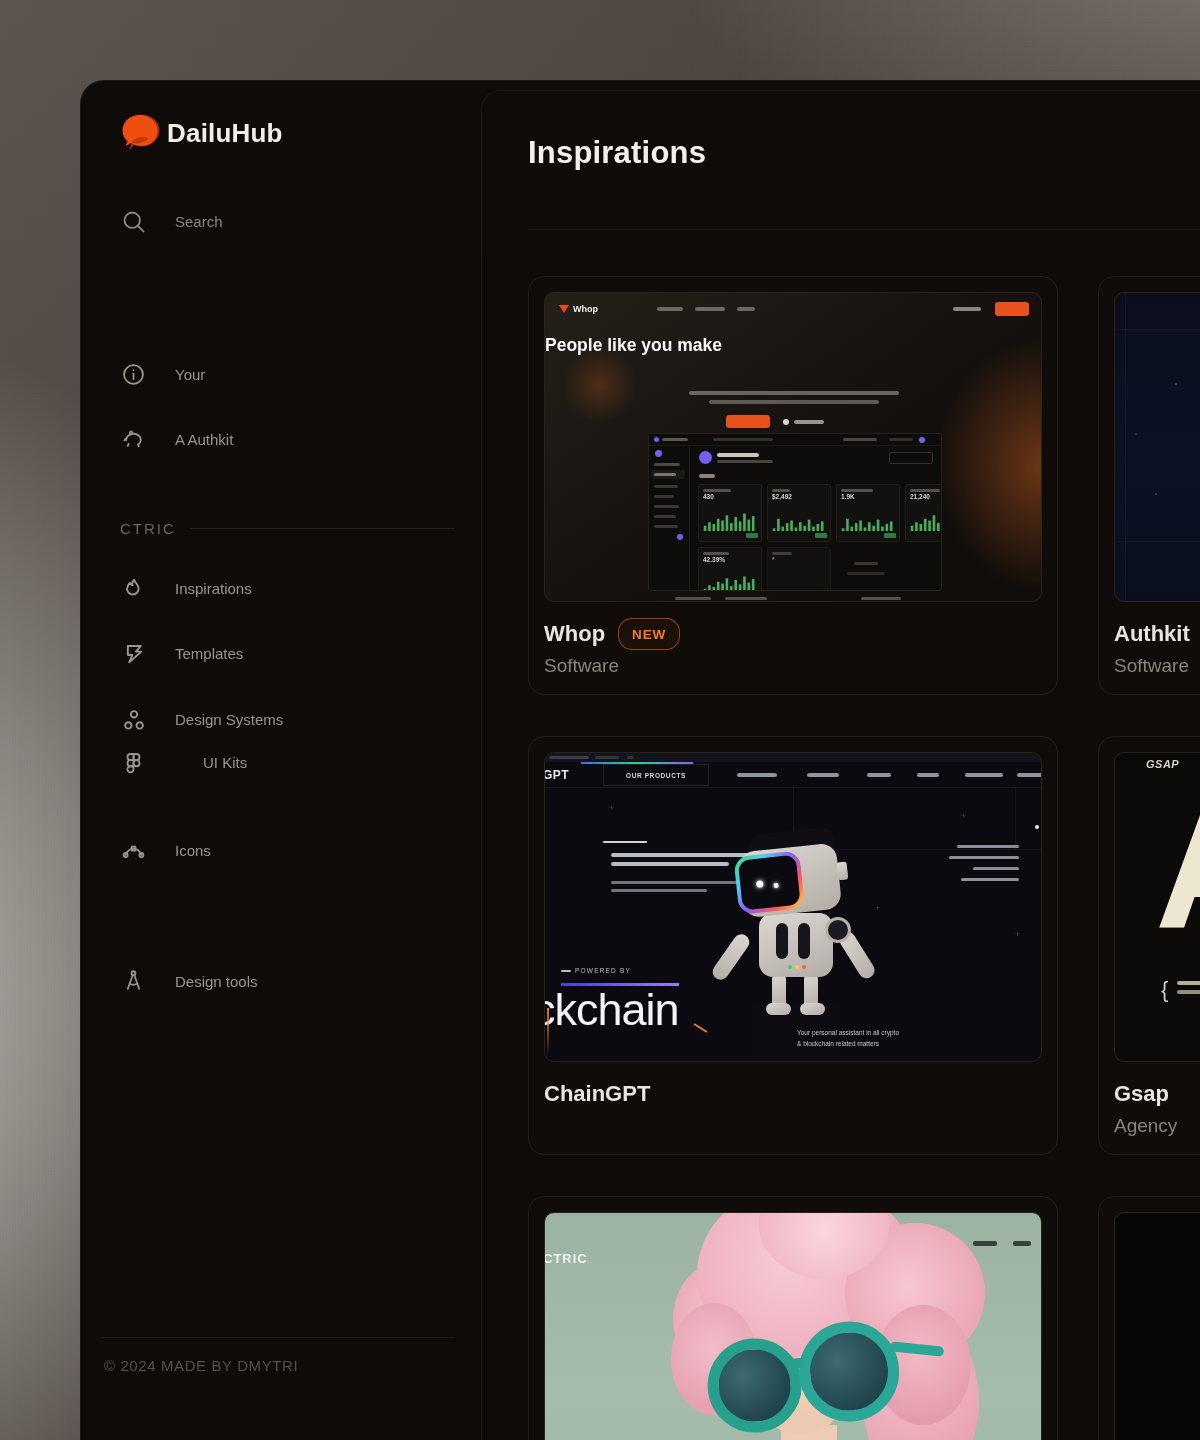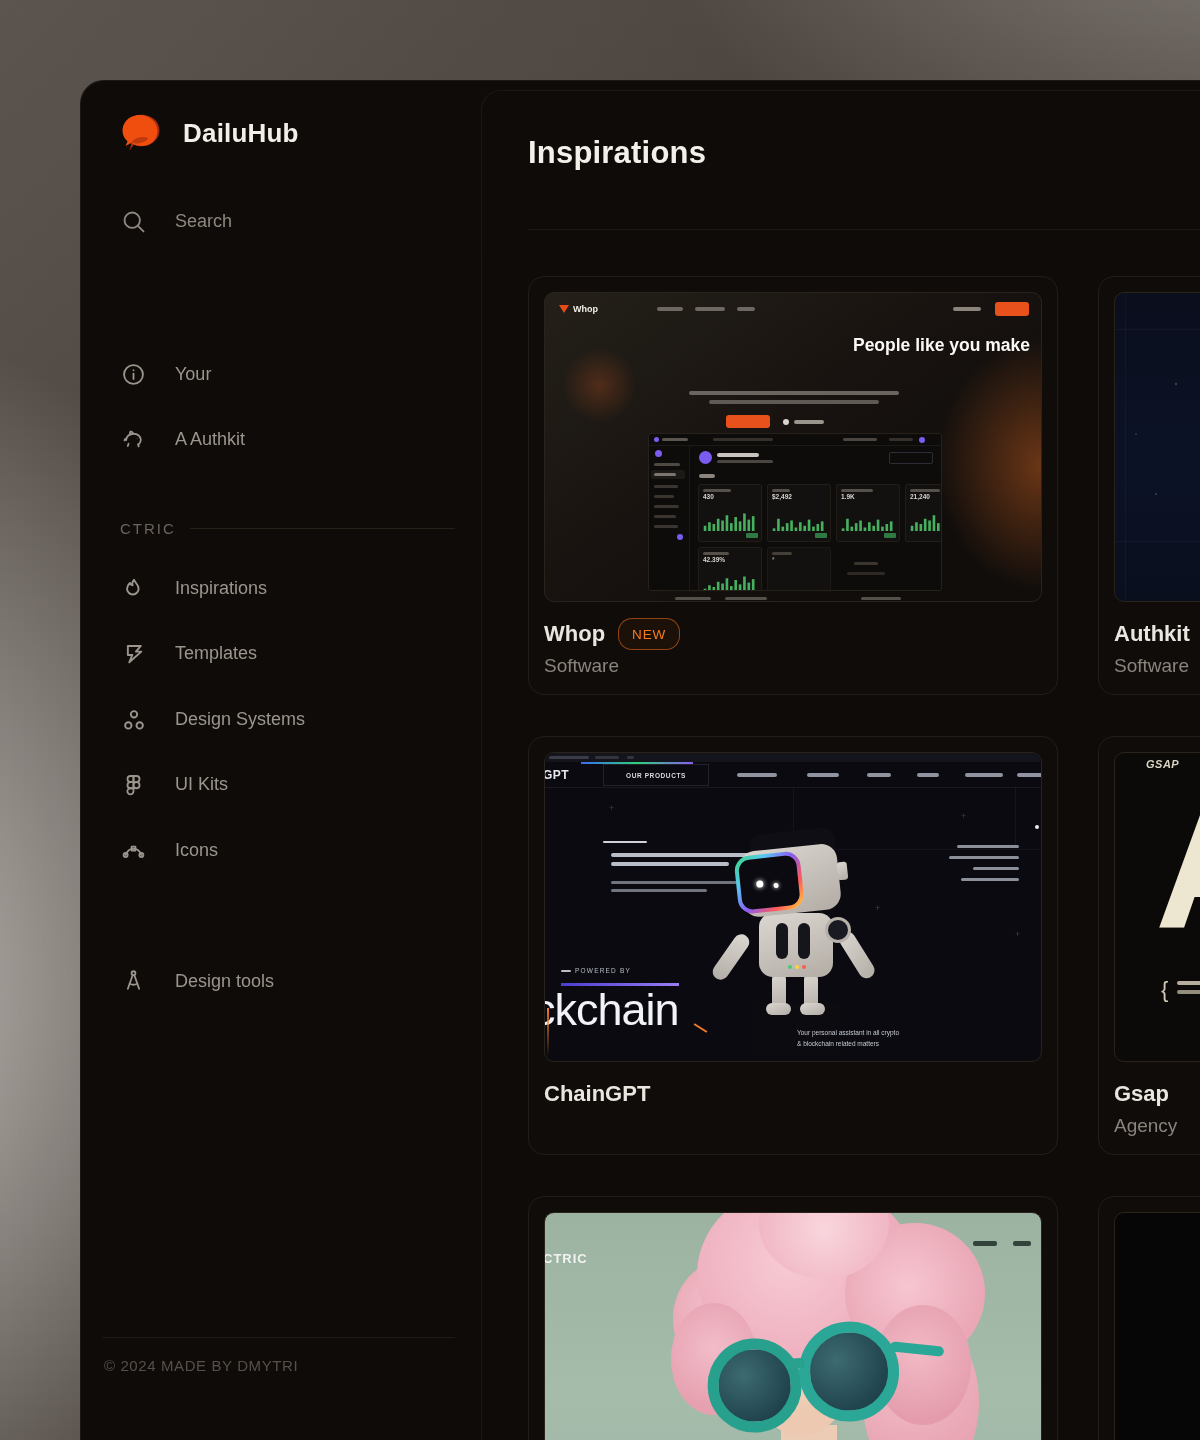--- a/index.html
+++ b/index.html
@@ -15,24 +15,24 @@
     background:
      repeating-linear-gradient(0deg, rgba(255,255,255,.012) 0 1px, transparent 1px 3px),
      repeating-linear-gradient(90deg, rgba(0,0,0,.015) 0 1px, transparent 1px 3px);}
   .window{position:absolute;left:80px;top:80px;width:1120px;height:1360px;background:#0f0b08;
     border-radius:24px 0 0 0;overflow:hidden;box-shadow:inset 1px 1px 0 rgba(255,255,255,.05);}
 
   
   .sidebar{position:absolute;left:0;top:0;width:401px;height:100%;}
   .logo-row{position:absolute;left:36px;top:32px;display:flex;align-items:center;}
   .logo-mark{width:46px;height:43px;}
-  .logo-name{margin-left:21px;font-size:26px;font-weight:700;color:#f2efe9;letter-spacing:.2px;}
+  .logo-name{margin-left:5px;font-size:26px;font-weight:700;color:#f2efe9;letter-spacing:.2px;}
   .srow{position:absolute;display:flex;align-items:center;color:#9b958d;}
   .srow .ic{width:27px;height:27px;display:flex;align-items:center;justify-content:center;flex:0 0 27px;}
-  .srow .lb{margin-left:28px;font-size:18px;}
+  .srow .lb{margin-left:28px;font-size:15px;}
   .search-row{left:40px;top:128px;color:#8d877f;}
   .nav-active{position:absolute;left:22px;top:209px;width:353px;height:50px;border-radius:12px;
     background:linear-gradient(90deg, rgba(244,80,15,.26) 0%, rgba(244,80,15,.05) 45%, rgba(255,255,255,.02) 100%);
     box-shadow:inset 0 0 0 1px rgba(255,255,255,.05);display:flex;align-items:center;padding-left:20px;box-sizing:border-box;}
   .nav-active::before{content:"";position:absolute;left:0;top:7px;bottom:7px;width:3px;border-radius:3px;
     background:linear-gradient(180deg,#b3400f,#ff5a1a,#b3400f);}
   .nav-active .ic{width:27px;height:27px;color:#e8e4de;}
   .nav-active .lb{margin-left:22px;font-size:20px;font-weight:700;color:#efece6;}
   .src-head{position:absolute;left:40px;top:440px;width:335px;display:flex;align-items:center;}
   .src-head .t{font-size:15px;letter-spacing:2px;color:#6b655d;}
@@ -48,38 +48,38 @@
   .main-div{position:absolute;left:46px;top:138px;right:0;height:1px;background:rgba(255,255,255,.05);}
   .grid{position:absolute;left:46px;top:185px;width:1200px;}
   .grow{display:flex;margin-bottom:41px;}
   .card{width:530px;height:419px;box-sizing:border-box;border:1px solid #241d17;border-radius:16px;
     padding:15px;margin-right:40px;background:rgba(255,255,255,.008);}
   .thumb{width:498px;height:310px;border-radius:10px;border:1px solid #2a231c;box-sizing:border-box;
     overflow:hidden;position:relative;}
   .trow{display:flex;align-items:center;margin-top:18px;height:28px;}
   .ctitle{font-size:22px;font-weight:700;color:#e9e5df;}
   .badge{margin-left:13px;height:28px;box-sizing:border-box;padding:15px 13px;display:flex;align-items:center;
-    border:1px solid rgba(244,110,26,.55);border-radius:14px;color:#f97b1e;font-size:13.5px;font-weight:400;
+    border:1px solid rgba(244,110,26,.55);border-radius:14px;color:#f97b1e;font-size:13.5px;font-weight:700;
     letter-spacing:.8px;background:rgba(244,110,26,.05);}
   .ccat{margin-top:7px;font-size:19px;color:#8a847d;}
 
   .bar{position:absolute;background:#48423b;border-radius:2px;}
   .icstroke{stroke:currentColor;fill:none;stroke-width:1.6;stroke-linecap:round;stroke-linejoin:round;}
 
   
   .t-whop{background:
       radial-gradient(150px 180px at 100% 56%, rgba(255,120,40,.38), rgba(255,120,40,0) 70%),
       radial-gradient(50px 50px at 11% 30%, rgba(255,110,40,.22), rgba(255,110,40,0) 75%),
       linear-gradient(145deg,#242019 0%,#17120f 48%,#100d0b 78%);}
   .wt-nav{position:absolute;left:14px;right:12px;top:8px;height:16px;display:flex;align-items:center;}
   .wt-logo{display:flex;align-items:center;}
   .wt-tri{width:0;height:0;border-left:5px solid transparent;border-right:5px solid transparent;border-top:8px solid #e84a18;}
   .wt-brand{margin-left:4px;font-size:9px;font-weight:700;color:#f1ede8;}
   .wt-btn{position:absolute;right:0;top:1px;width:34px;height:14px;border-radius:3px;background:#e8501c;}
-  .wt-hero{position:absolute;left:0;right:11px;text-align:right;color:#fbf9f7;font-weight:700;font-size:17.5px;}
+  .wt-hero{position:absolute;left:0;right:11px;text-align:left;color:#fbf9f7;font-weight:700;font-size:17.5px;}
   .wt-sub{filter:blur(.4px);}
   .wt-cta{position:absolute;width:44px;height:13px;border-radius:3px;background:#e8501c;}
   .wt-dash{position:absolute;left:103px;top:140px;width:292px;height:156px;background:#0d0c0b;
     border:1px solid #26211b;border-radius:3px;overflow:hidden;}
   .wd-side{position:absolute;left:0;top:11px;bottom:0;width:40px;border-right:1px solid #1d1914;}
   .wd-card{position:absolute;width:64px;height:58px;background:#131110;border:1px solid #221d17;border-radius:2px;box-sizing:border-box;}
   .wd-val{position:absolute;left:4px;top:8px;font-size:6.5px;font-weight:700;color:#d8d4cf;}
   .wd-badge{position:absolute;right:3px;bottom:3px;width:12px;height:5px;border-radius:1px;background:#2f7a43;}
   .wd-chart{position:absolute;left:3px;bottom:10px;}
   .pdot{position:absolute;border-radius:50%;background:#7b5cf0;}
@@ -255,21 +255,21 @@
       <span class="ic">
         <svg width="26" height="26" viewBox="0 0 22 22" class="icstroke">
           <circle cx="11" cy="6.2" r="2.7"></circle>
             <circle cx="6.2" cy="15.6" r="2.7"></circle>
             <circle cx="15.8" cy="15.6" r="2.7"></circle>
         </svg>
       </span>
       <span class="lb">Design Systems</span>
     </div>
 
-    <div class="srow" style="left:40px;top:691px;">
+    <div class="srow" style="left:40px;top:669px;gap:28px;">
       <span class="ic">
         <svg width="25" height="25" viewBox="0 0 22 22" class="icstroke">
           <path d="M11 3.5 H8.4 a2.7 2.7 0 0 0 0 5.4 H11 Z"></path>
           <path d="M11 3.5 h2.6 a2.7 2.7 0 0 1 0 5.4 H11 Z"></path>
           <path d="M11 8.9 H8.4 a2.7 2.7 0 0 0 0 5.4 H11 Z"></path>
           <circle cx="13.6" cy="11.6" r="2.7"></circle>
           <path d="M11 14.3 H8.4 a2.7 2.7 0 1 0 2.6 2.7 Z"></path>
         </svg>
       </span>
       <span class="lb">UI Kits</span>

